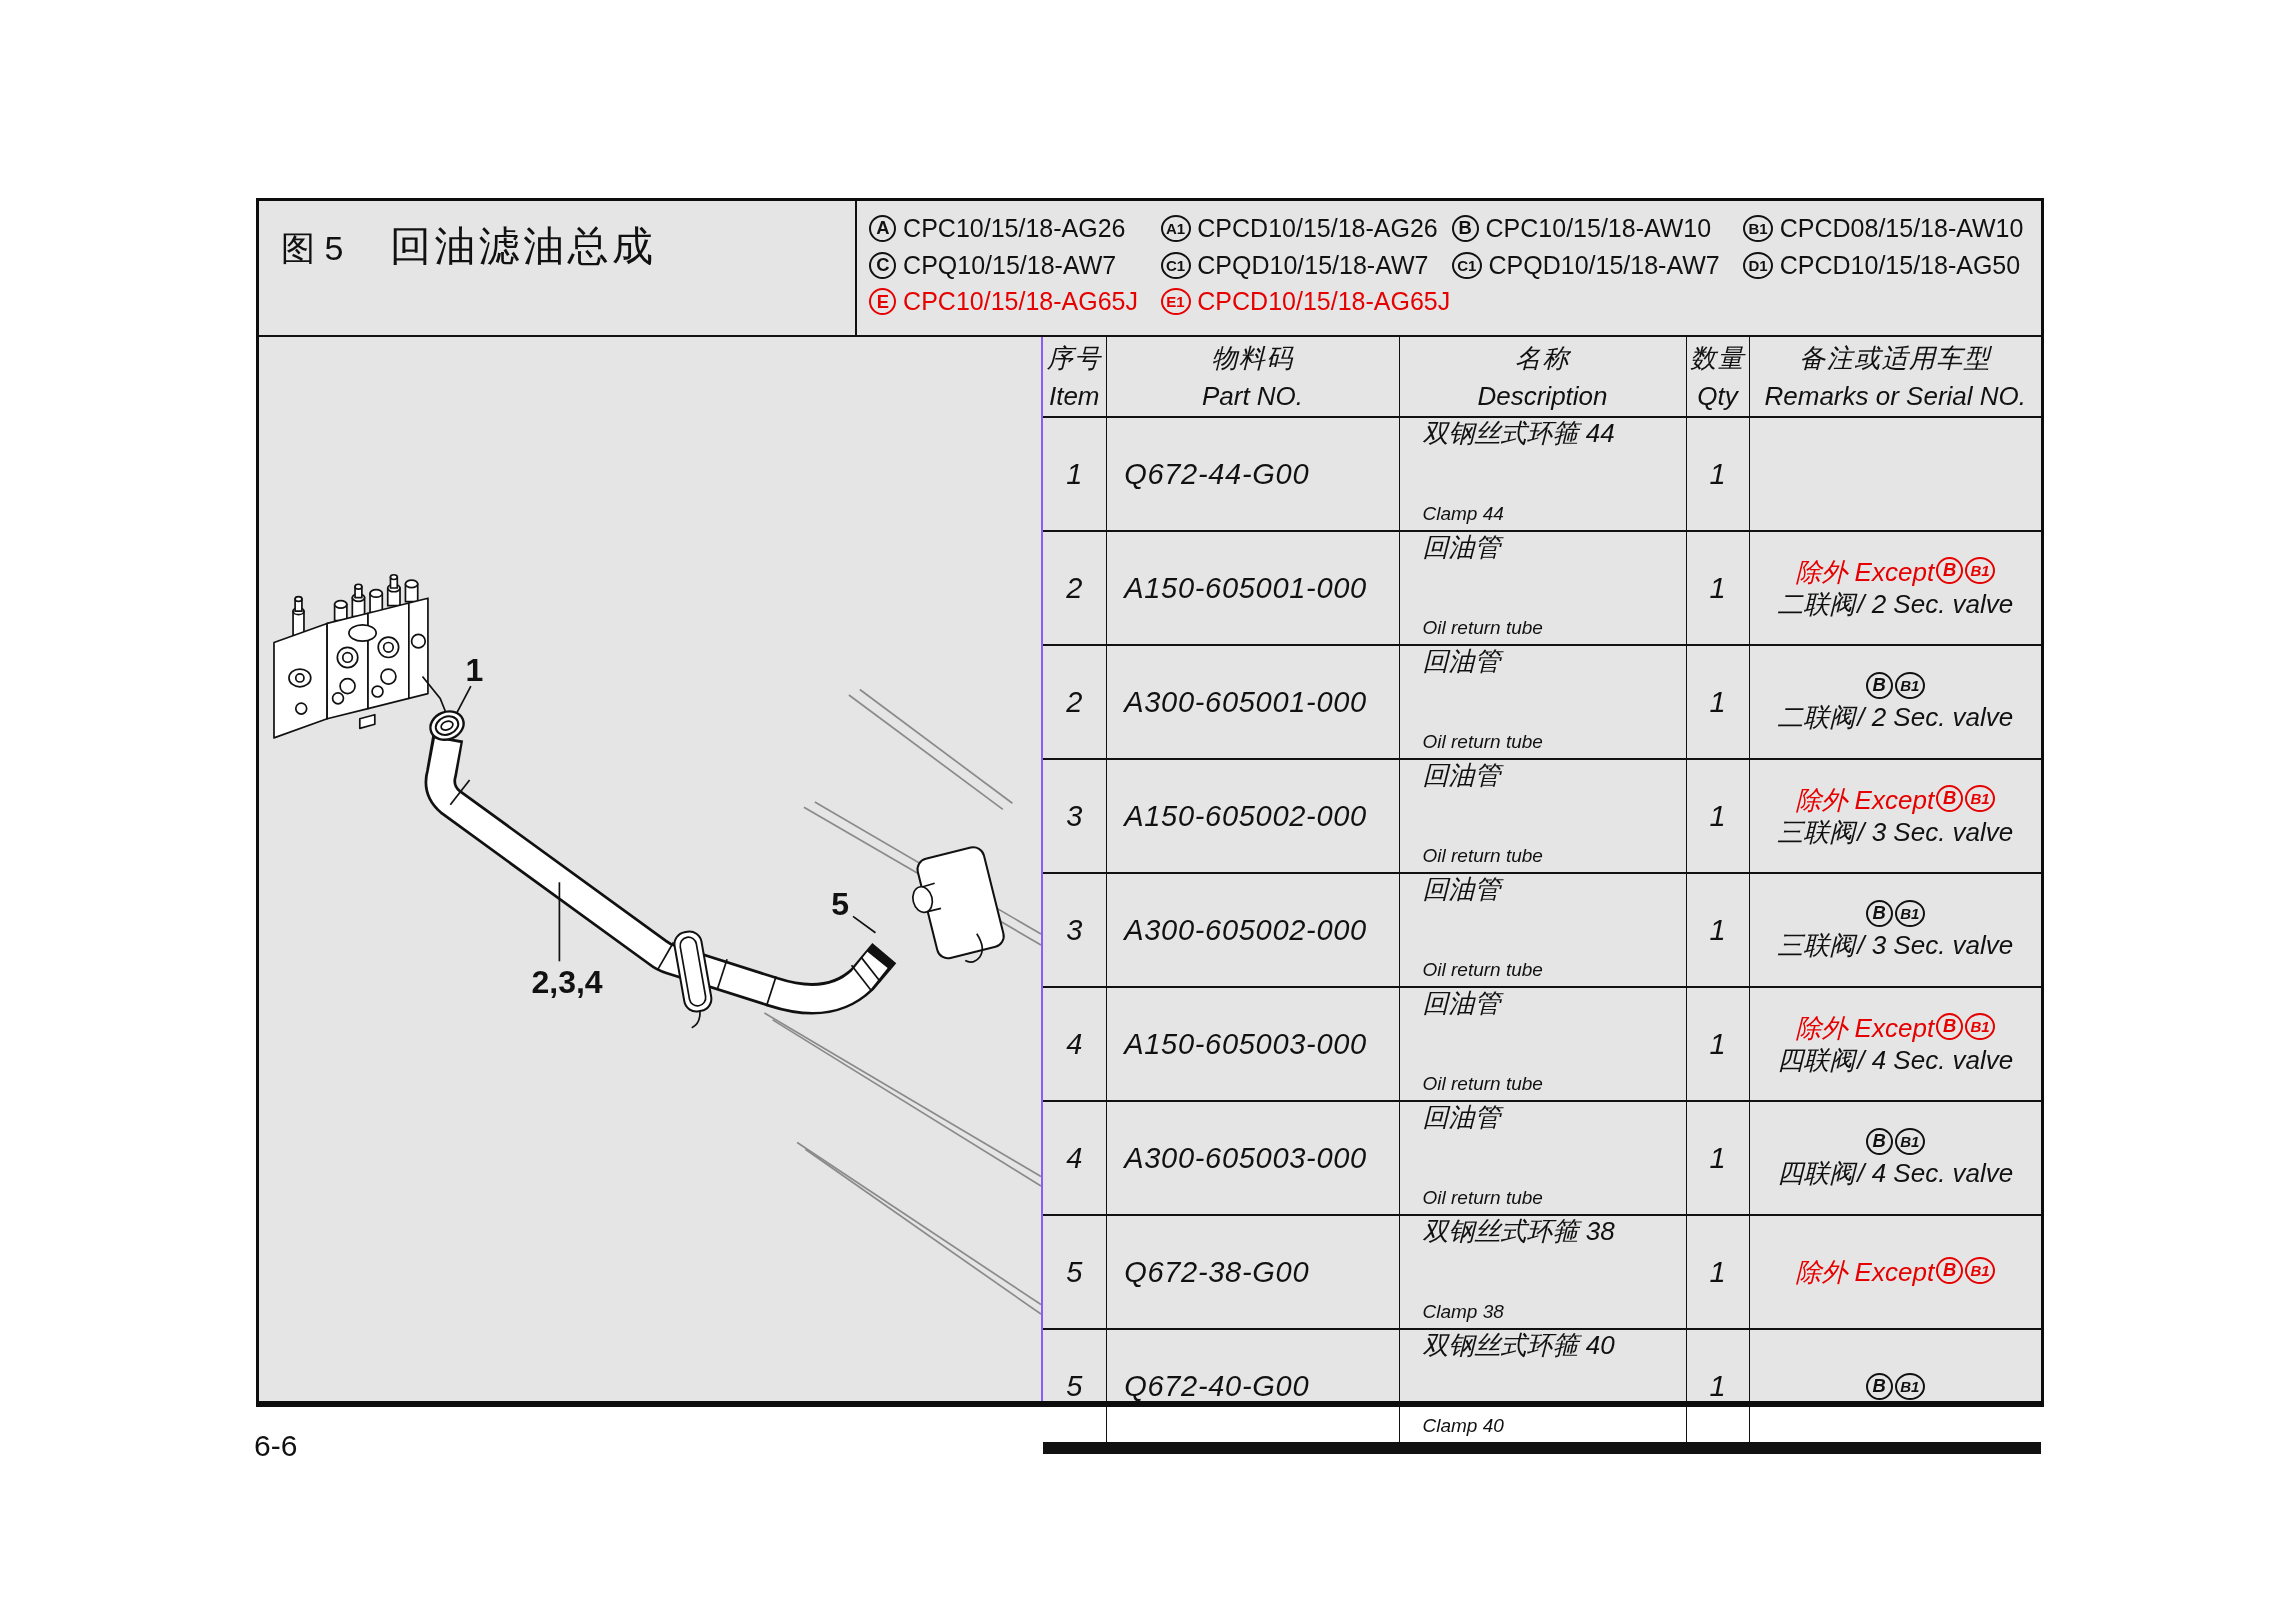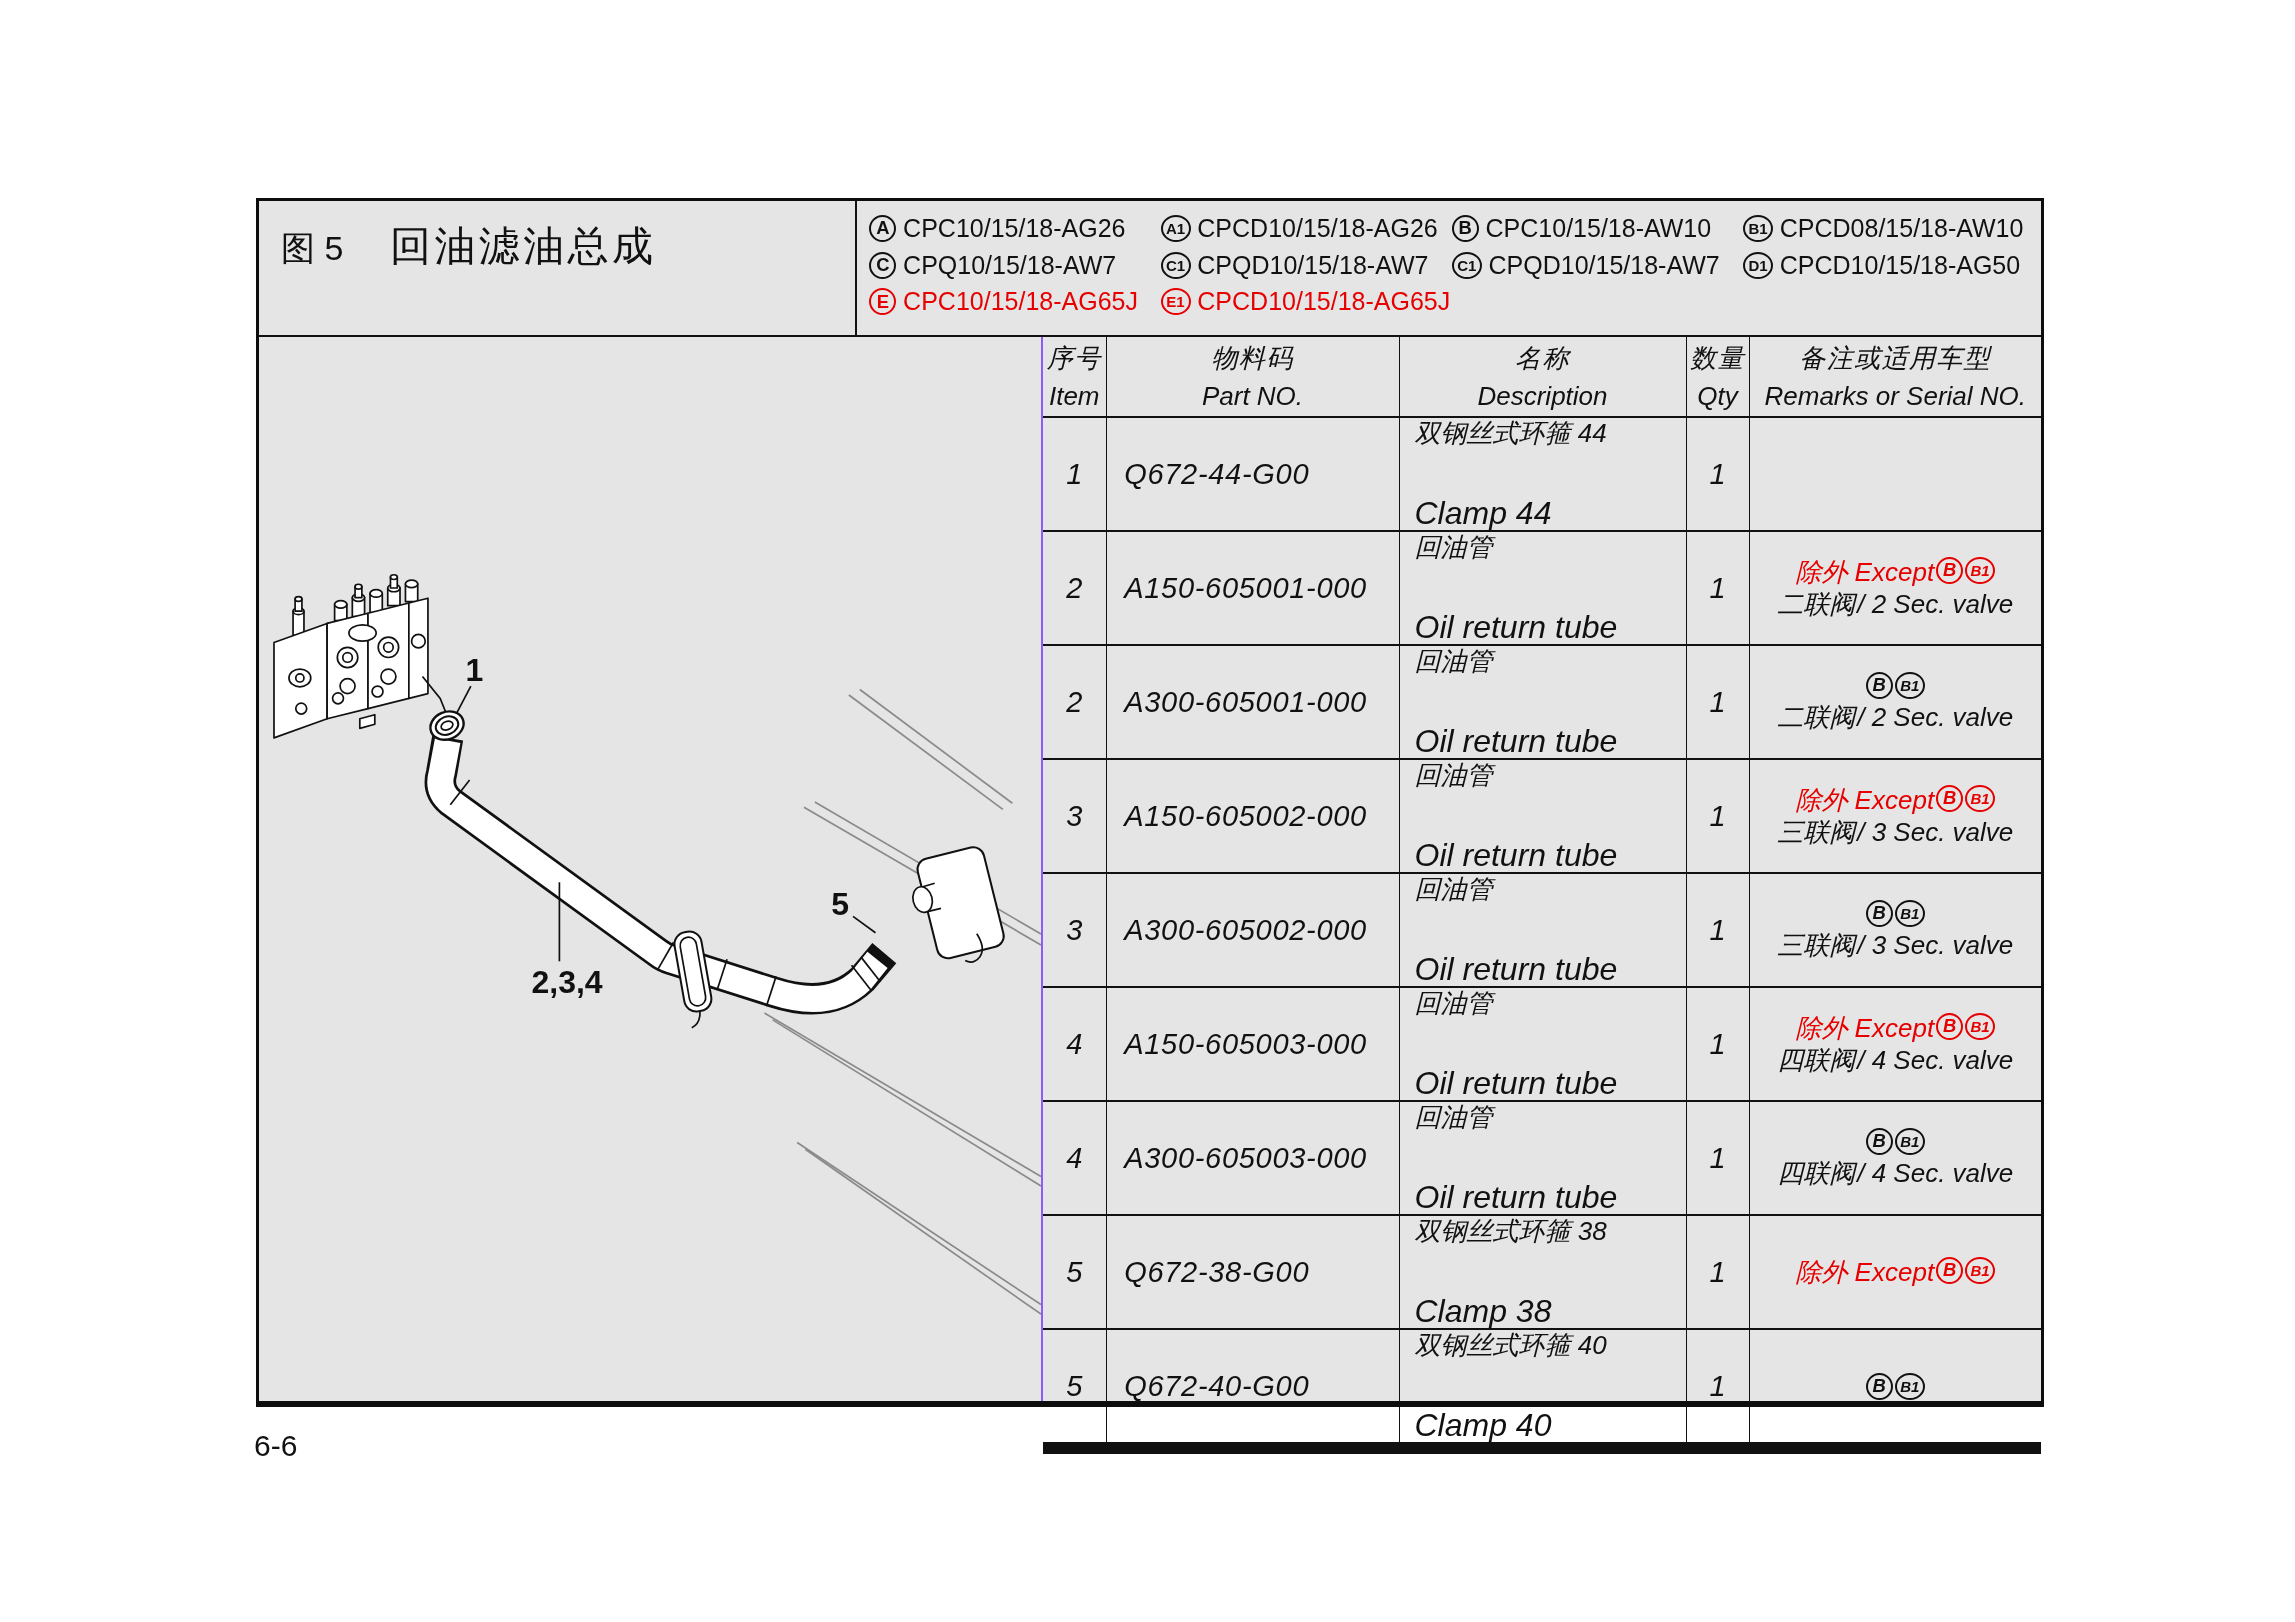--- a/index.html
+++ b/index.html
@@ -31,23 +31,23 @@
   col.c-item{width:63px;}col.c-part{width:293px;}col.c-desc{width:287px;}col.c-qty{width:63px;}
   td,th{border-right:1.4px solid #111;border-bottom:2px solid #111;padding:0;vertical-align:middle;}
   td:last-child,th:last-child{border-right:none;}
   tr:last-child td{border-bottom:none;}
   tr.hdr th{border-bottom:2.7px solid #111;height:79px;font-weight:normal;}
   .th-wrap{display:flex;flex-direction:column;align-items:center;justify-content:center;gap:4.1px;}
   .th-cn{font-size:26px;letter-spacing:1.4px;}
   .th-en{font-size:26px;}
   td.item,td.qty{text-align:center;font-size:29px;}
   td.part{font-size:29px;padding-left:17.7px;letter-spacing:0.7px;}
-  td.desc{padding-left:15px;}
+  td.desc{padding-left:23px;}
   .desc-cn{font-size:26px;line-height:31px;}
-  .desc-en{font-size:32px;line-height:33px;margin-top:48px;}
+  .desc-en{font-size:19px;line-height:33px;margin-top:48px;}
   td.remarks{text-align:center;}
   .rm{display:flex;flex-direction:column;align-items:center;justify-content:center;gap:2.7px;height:100%;}
   .rm-line{display:flex;justify-content:center;gap:2px;font-size:26px;line-height:30px;}
   .rm-line .except{font-size:26px;}
   
   #diagram{position:absolute;left:0;top:136px;width:782px;height:1064px;}
   #diagram text{font-family:"Liberation Sans","DejaVu Sans",sans-serif;font-weight:bold;font-size:47px;fill:#111;}
   
   #page-num{position:absolute;left:254px;top:1429px;font-size:30px;color:#111;}
 </style>

